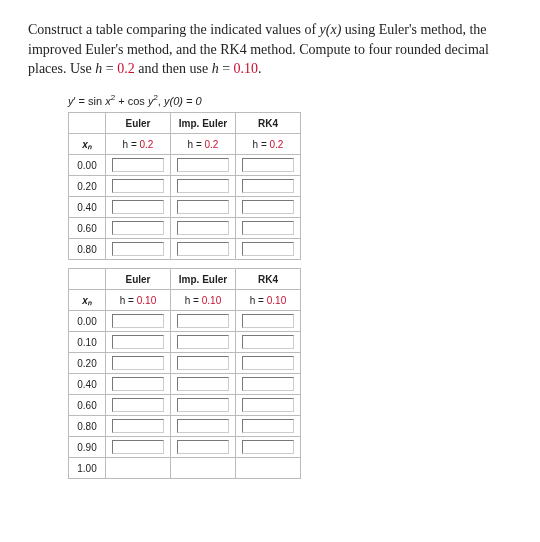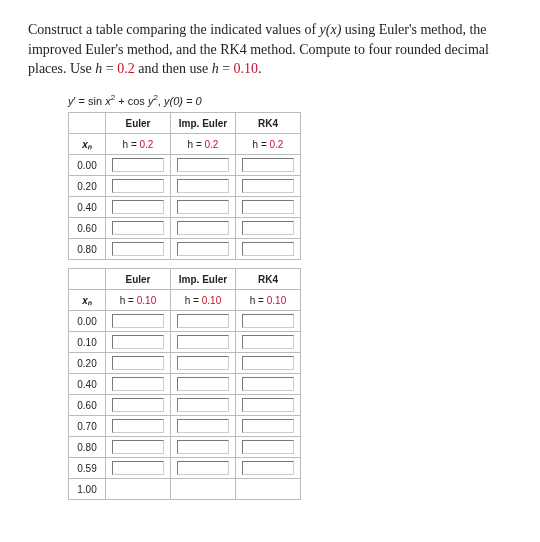--- a/index.html
+++ b/index.html
@@ -150,33 +150,27 @@
         <td class="col-m"><input type="text" class="cell" style=""></td>
         <td class="col-m"><input type="text" class="cell" style=""></td>
       </tr>
       <tr>
         <td class="col-xn">0.60</td>
         <td class="col-m"><input type="text" class="cell" style=""></td>
         <td class="col-m"><input type="text" class="cell" style=""></td>
         <td class="col-m"><input type="text" class="cell" style=""></td>
       </tr>
       <tr>
-        <td class="col-xn">0.70</td>
-        <td class="col-m"><input type="text" class="cell" style=""></td>
-        <td class="col-m"><input type="text" class="cell" style=""></td>
-        <td class="col-m"><input type="text" class="cell" style=""></td>
-      </tr>
-      <tr>
         <td class="col-xn">0.80</td>
         <td class="col-m"><input type="text" class="cell" style=""></td>
         <td class="col-m"><input type="text" class="cell" style=""></td>
         <td class="col-m"><input type="text" class="cell" style=""></td>
       </tr>
       <tr>
-        <td class="col-xn">0.59</td>
+        <td class="col-xn">0.90</td>
         <td class="col-m"><input type="text" class="cell" style=""></td>
         <td class="col-m"><input type="text" class="cell" style=""></td>
         <td class="col-m"><input type="text" class="cell" style=""></td>
       </tr>
       <tr>
         <td class="col-xn">1.00</td>
         <td class="col-m"></td>
         <td class="col-m"></td>
         <td class="col-m"></td>
       </tr>

